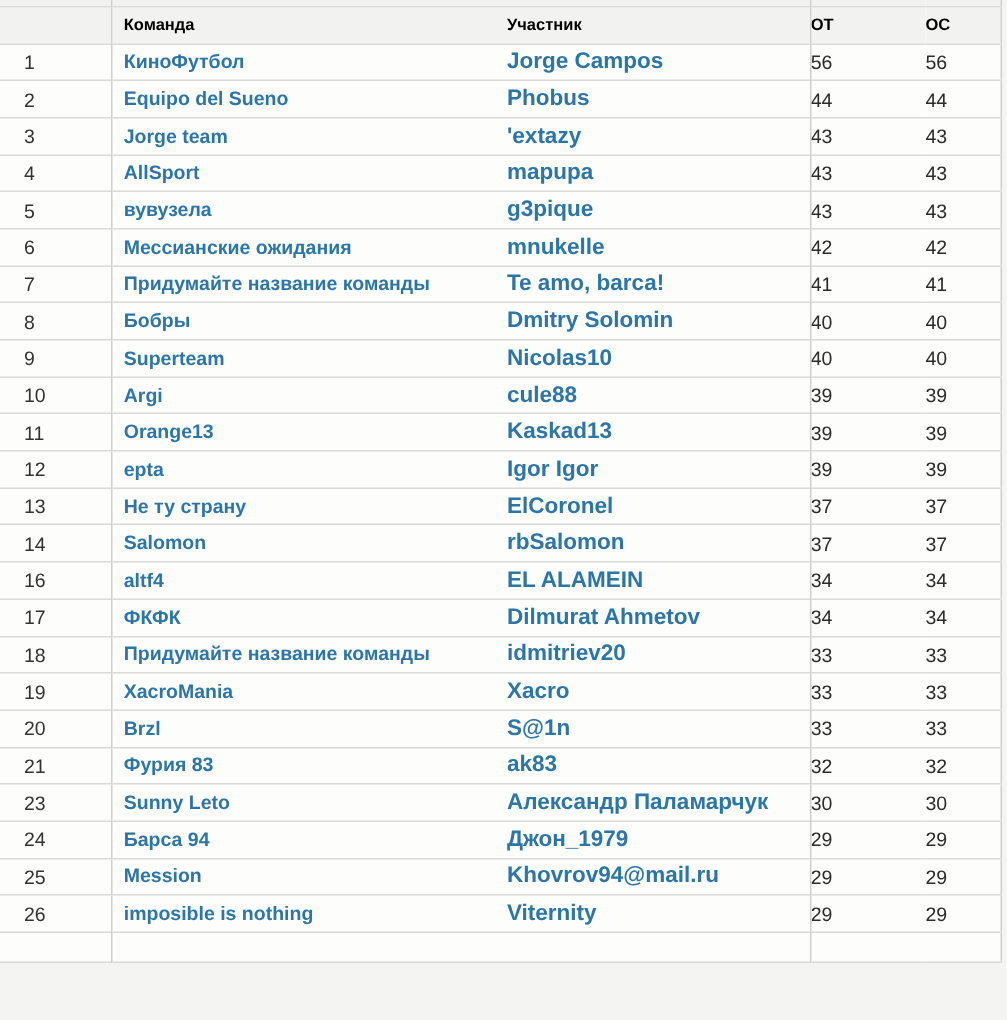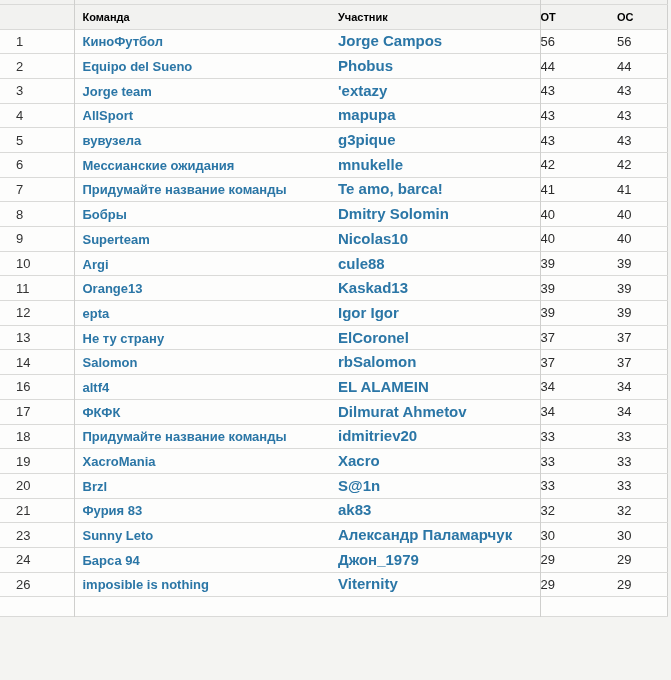--- a/index.html
+++ b/index.html
@@ -255,20 +255,27 @@
         <td class="c-oc">30</td>
       </tr>
       <tr class="data-row">
         <td class="c-rank">24</td>
         <td class="c-team"><span class="team-link">Барса 94</span></td>
         <td class="c-part"><span class="part-link">Джон_1979</span></td>
         <td class="c-ot">29</td>
         <td class="c-oc">29</td>
       </tr>
       <tr class="data-row">
+        <td class="c-rank">25</td>
+        <td class="c-team"><span class="team-link">Mession</span></td>
+        <td class="c-part"><span class="part-link">Khovrov94@mail.ru</span></td>
+        <td class="c-ot">29</td>
+        <td class="c-oc">29</td>
+      </tr>
+      <tr class="data-row">
         <td class="c-rank">26</td>
         <td class="c-team"><span class="team-link">imposible is nothing</span></td>
         <td class="c-part"><span class="part-link">Viternity</span></td>
         <td class="c-ot">29</td>
         <td class="c-oc">29</td>
       </tr>
     </tbody>
   <tfoot>
     <tr class="sliver-bottom">
       <td class="c-rank"></td>

